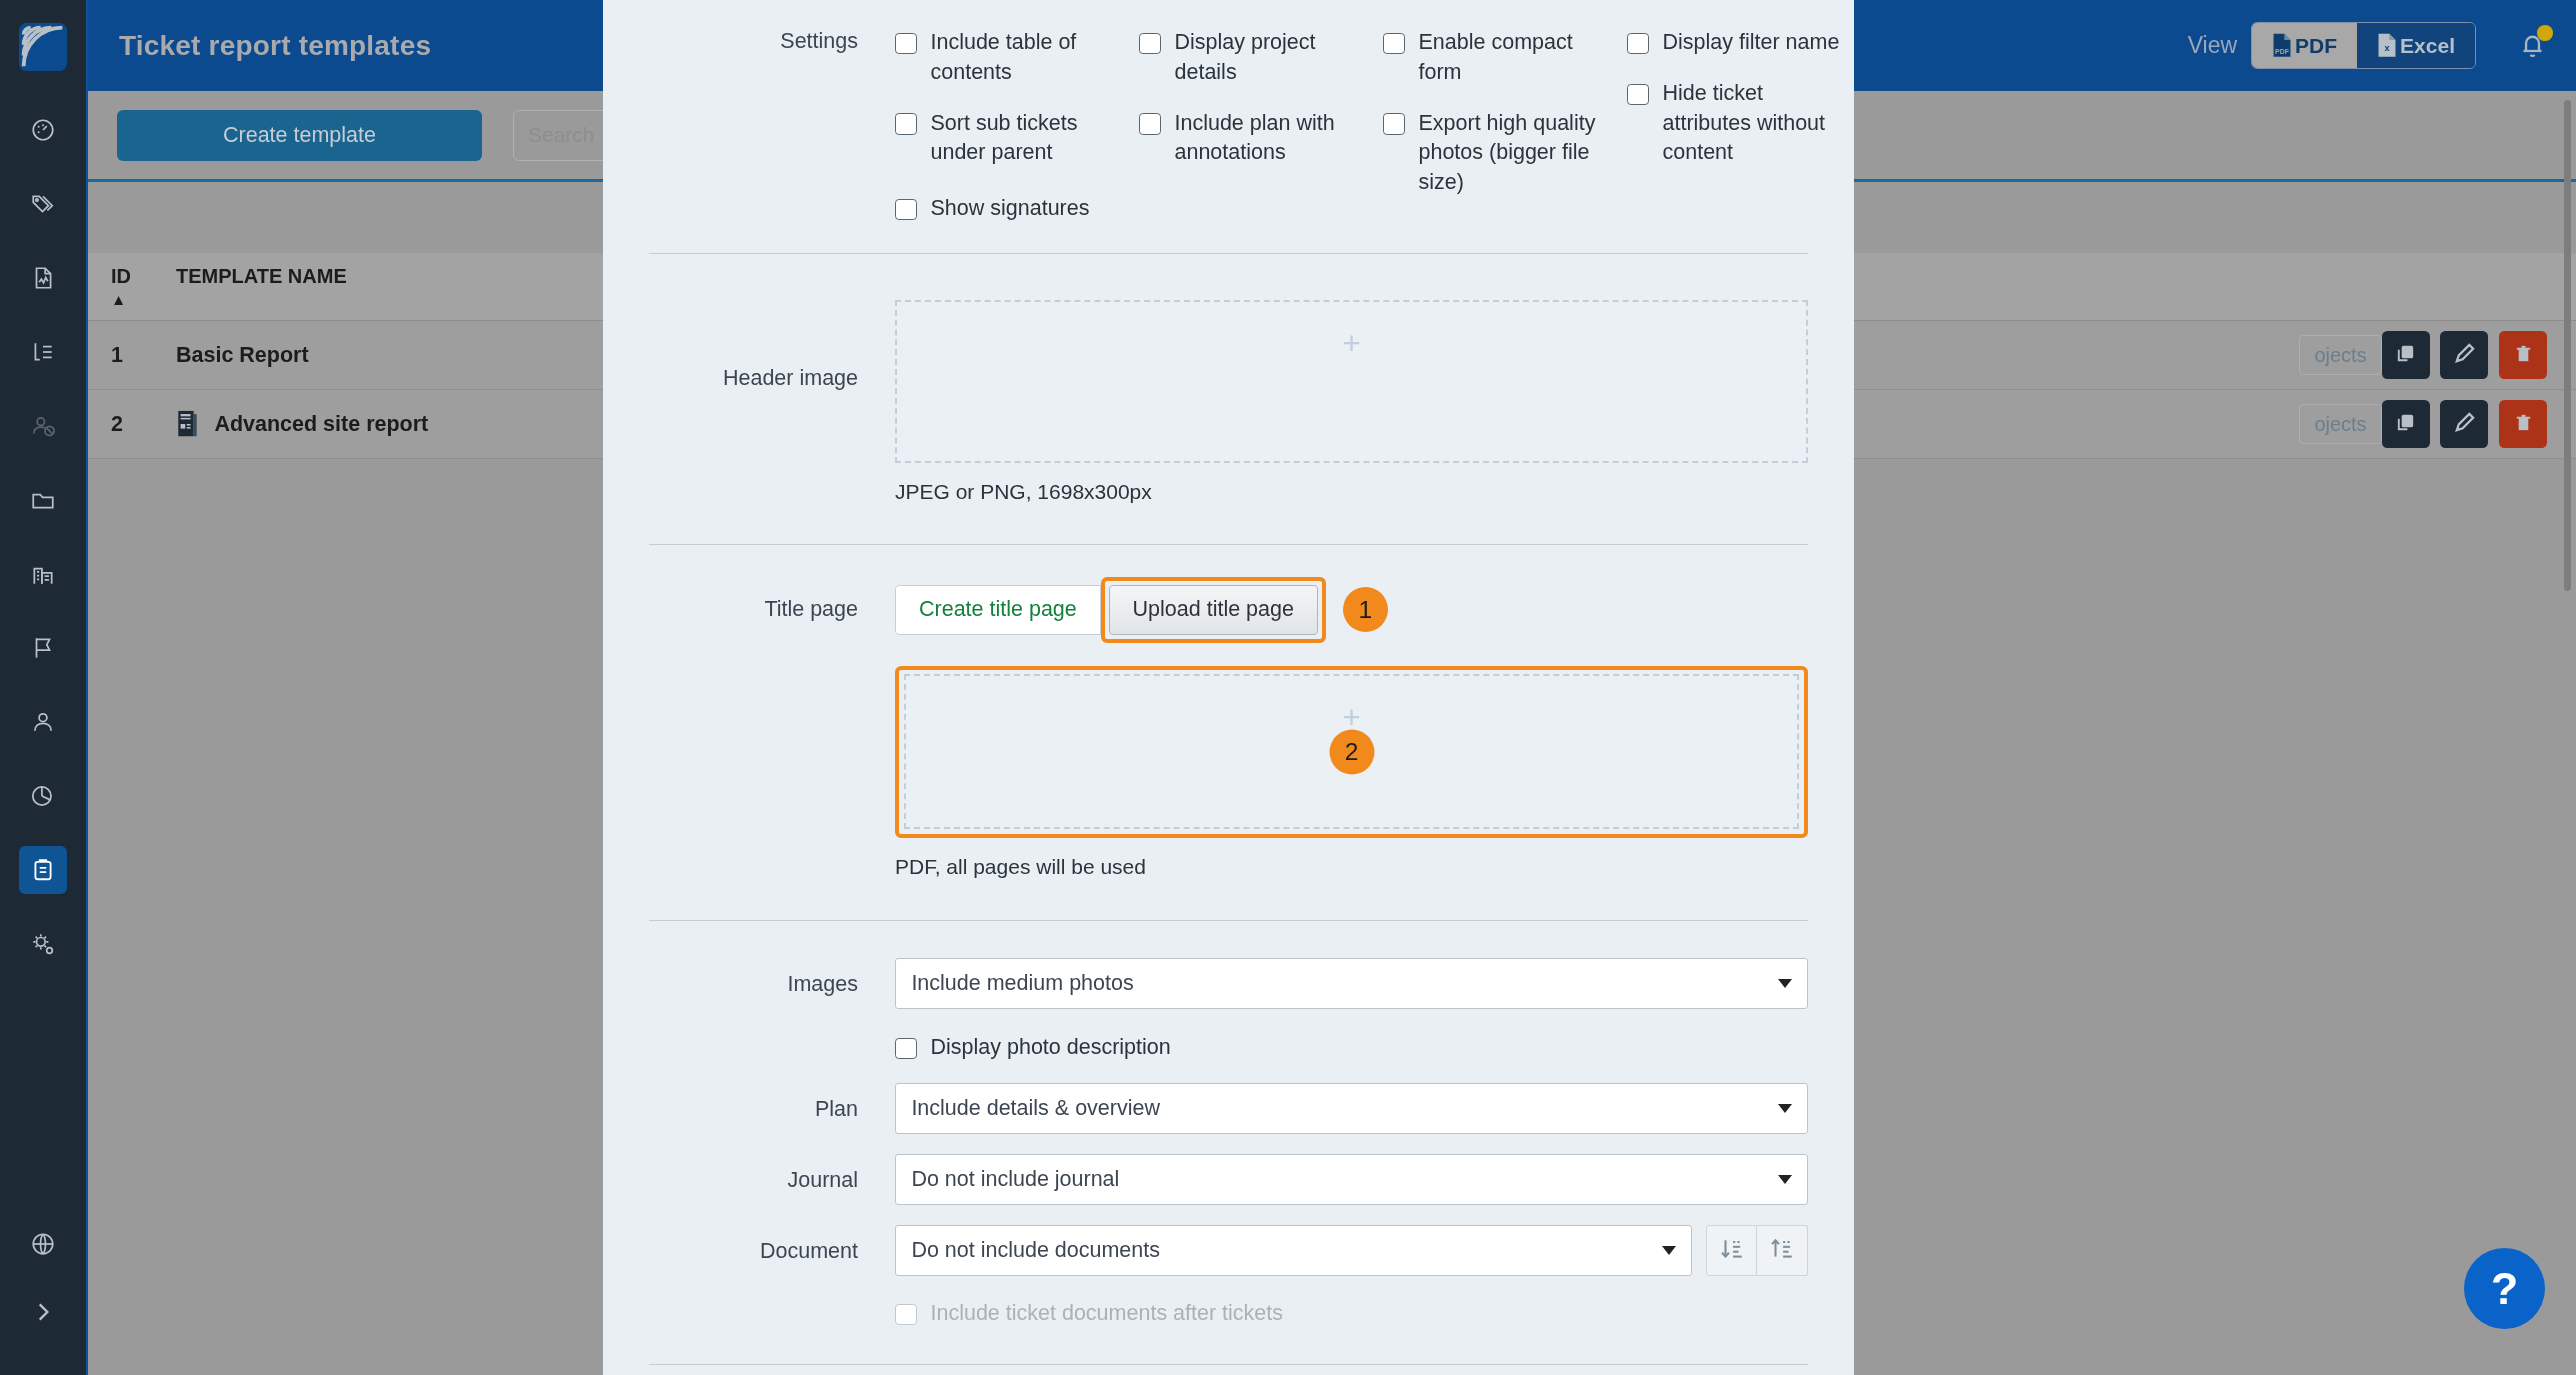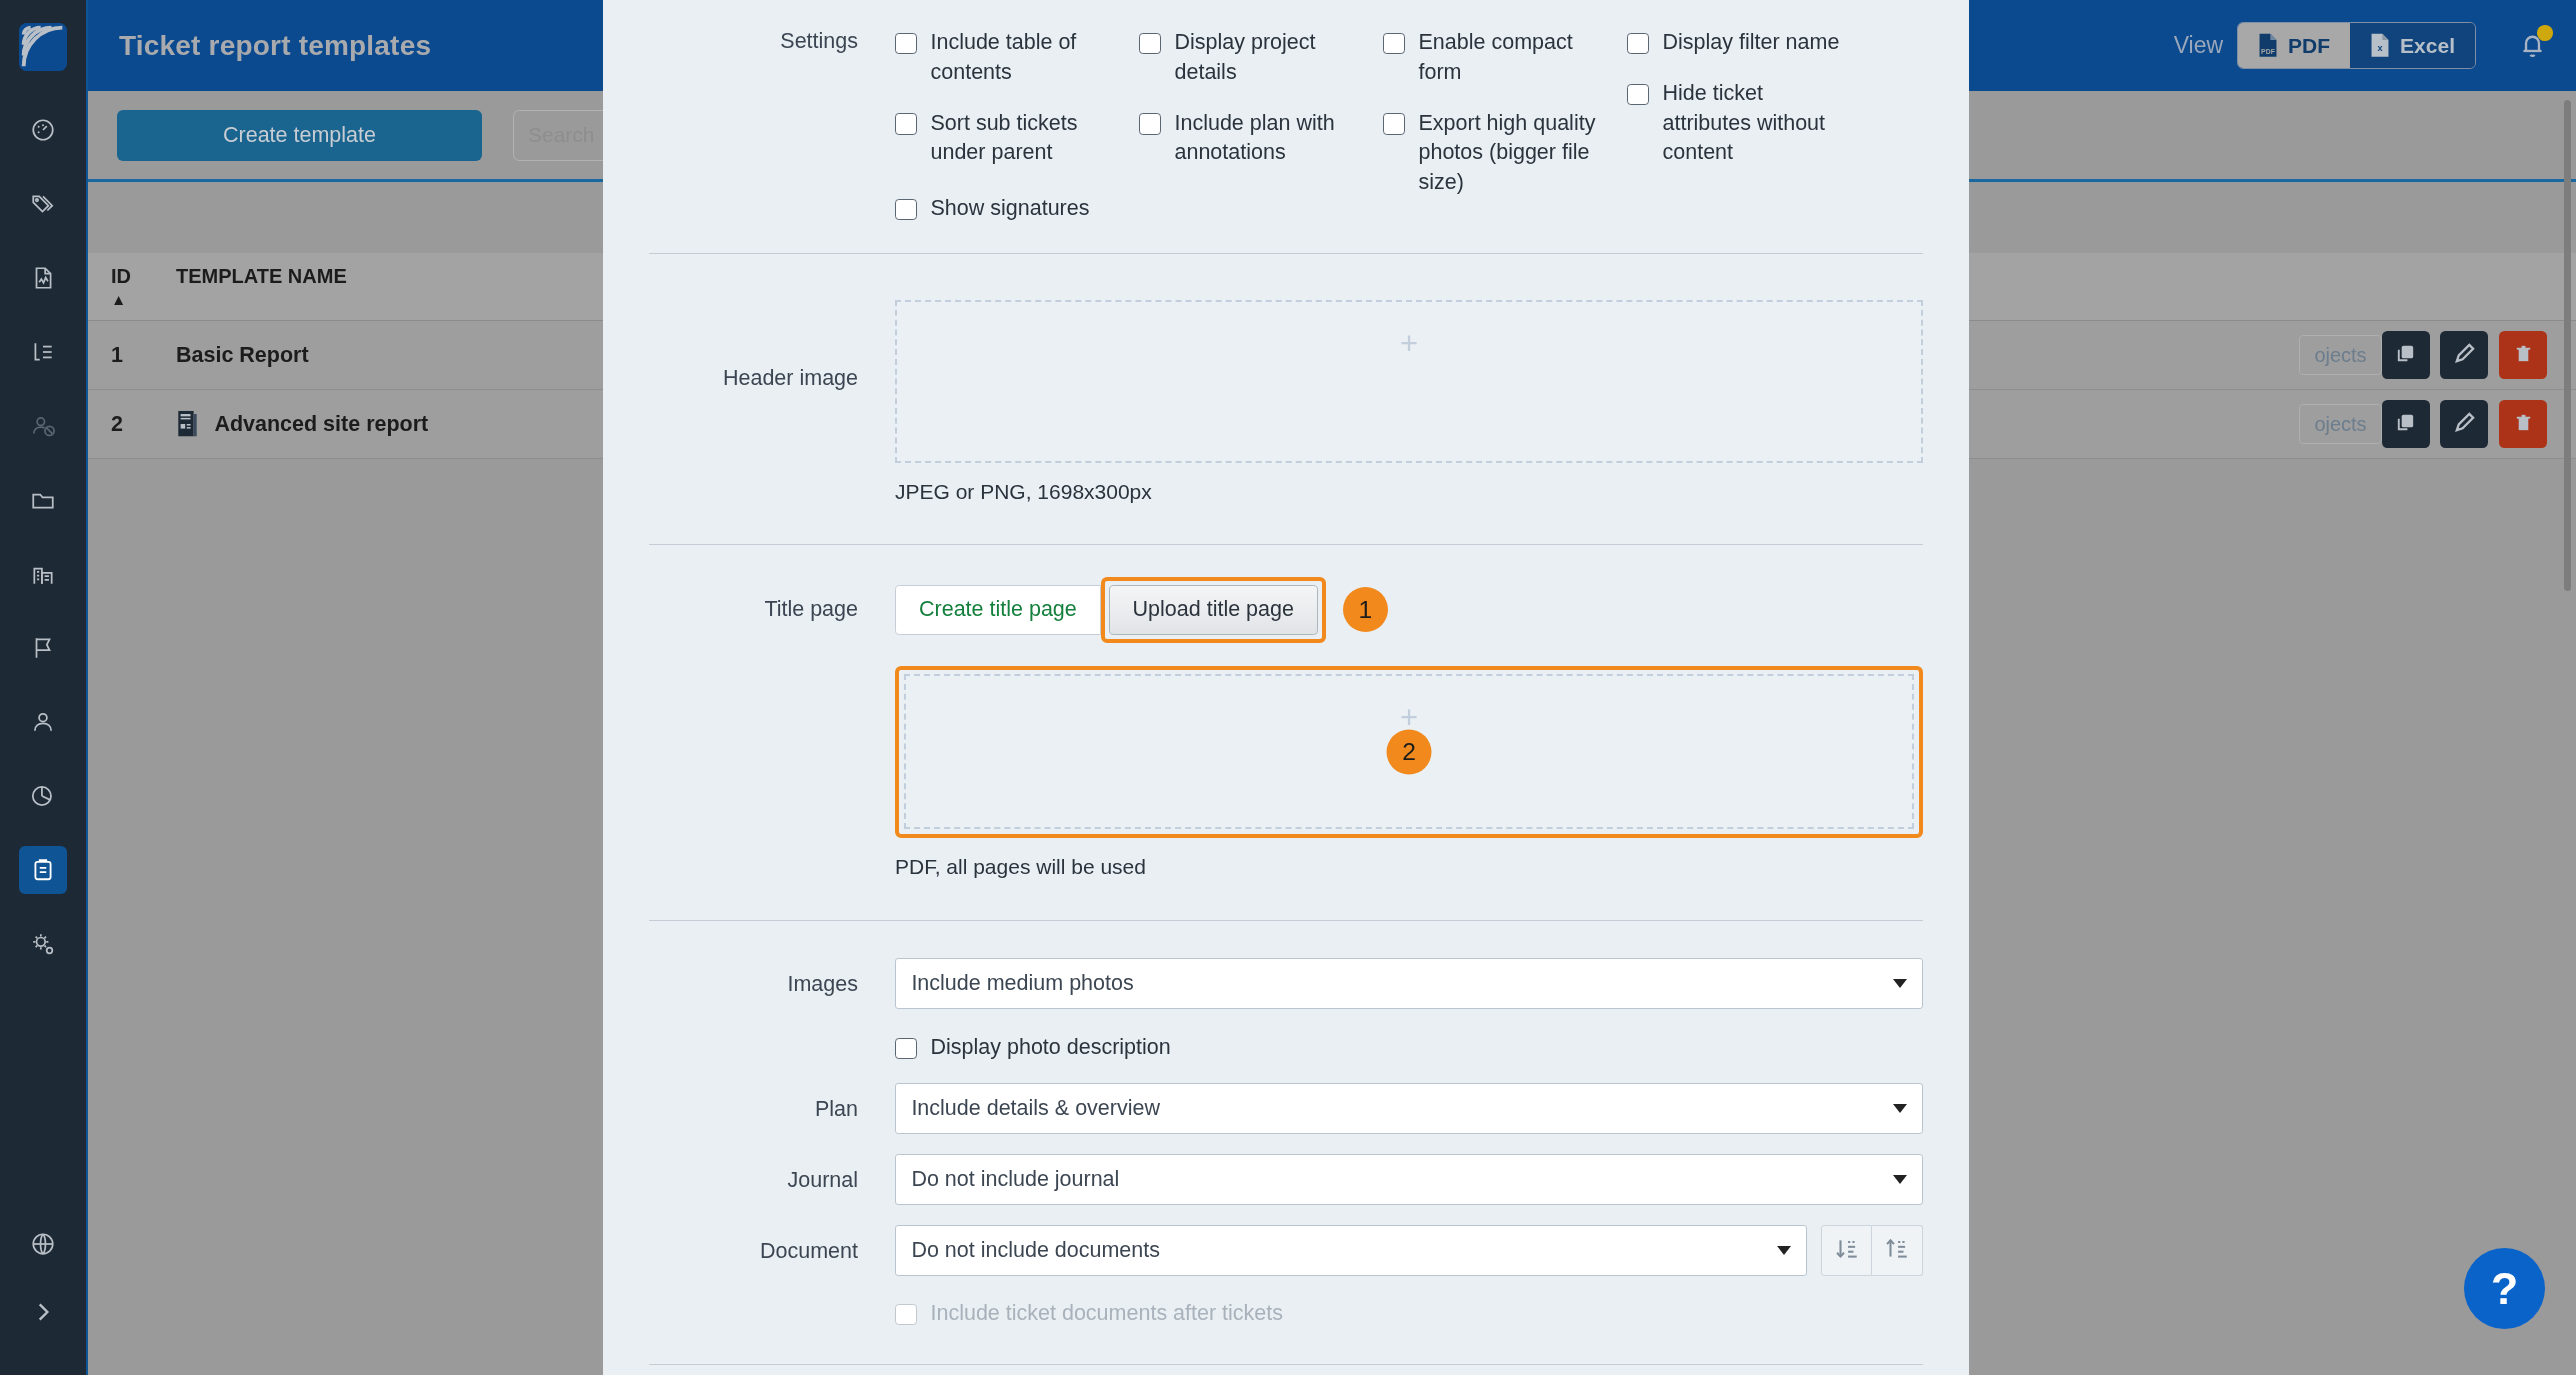--- a/index.html
+++ b/index.html
@@ -50,21 +50,21 @@
   }
   #header .htitle {
     color: #a9aaad; font-size: 28px; font-weight: bold;
     margin-left: 31px; letter-spacing: 0.2px;
   }
   #header .hright { margin-left:auto; display:flex; align-items:center; padding-right: 28px; }
   .view-label { color:#9aa7bb; font-size: 23px; margin-right: 14px; }
   .seg { display:flex; border-radius: 6.1px; overflow:hidden; border:0.8px solid #7f8fa6; }
   .seg button {
     border:0; font-family: inherit; font-size: 21px; font-weight: bold;
-    padding: 10px 20px; display:flex; align-items:center; gap: 10px;
+    padding: 10px 20px; display:flex; align-items:center; gap: 3px;
     cursor:pointer;
   }
   .seg .pdfbtn { background:#a8a8a8; color:#0f3c6b; }
   .seg .xlsbtn { background:#11447c; color:#b7bfc9; }
   .doc-glyph { display:inline-block; width: 20px; height: 24.6px; position: relative; }
   .bell { margin-left: 41px; position: relative; color:#aab4c2; }
   .bell .dot { position:absolute; right:-4.6px; top:-3.1px; width:15.4px; height:15.4px; border-radius:50%; background:#cfa80d; }
 
   
   #page {
@@ -97,21 +97,21 @@
   .act {
     width: 48px; height: 48px; border-radius: 5.4px; background:#1d2935;
     display:flex; align-items:center; justify-content:center; color:#b9bfc6; cursor:pointer; border:0;
   }
   .act.del { background:#ad3318; }
   .act svg { width: 23px; height: 23px; }
 
   
   #modal {
     position: absolute; left: 603px; top: 0;
-    width: 1366px; height: 1376px;
+    width: 1251px; height: 1376px;
     background: #e9eff3;
     z-index: 50;
     overflow: hidden;
   }
   .m-inner { padding: 0 46px; }
   .m-row { display:flex; }
   .m-label {
     width: 246px; flex: 0 0 246px;
     text-align: right; padding-right: 37px;
     font-size: 21.5px; color:#3c4652;

